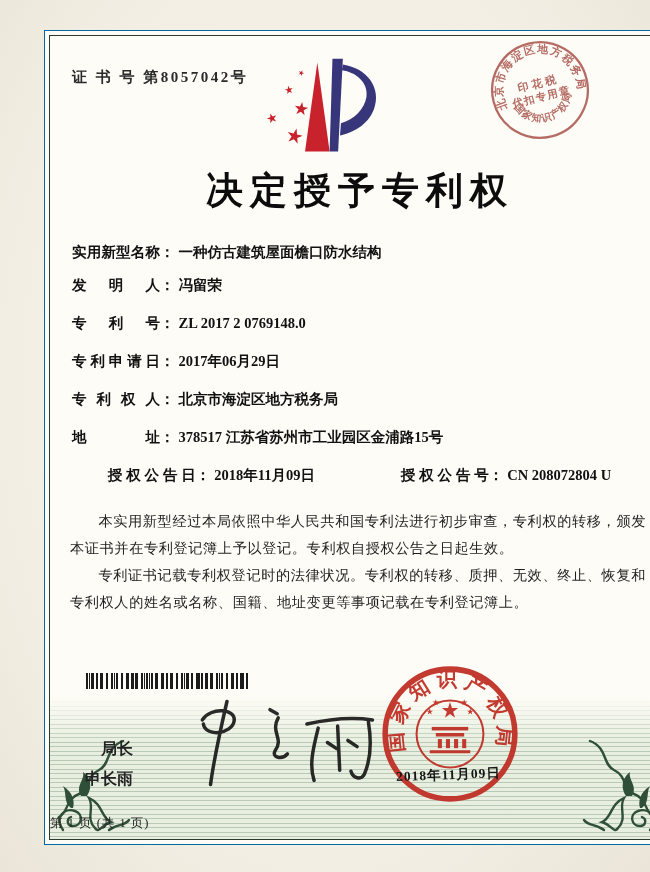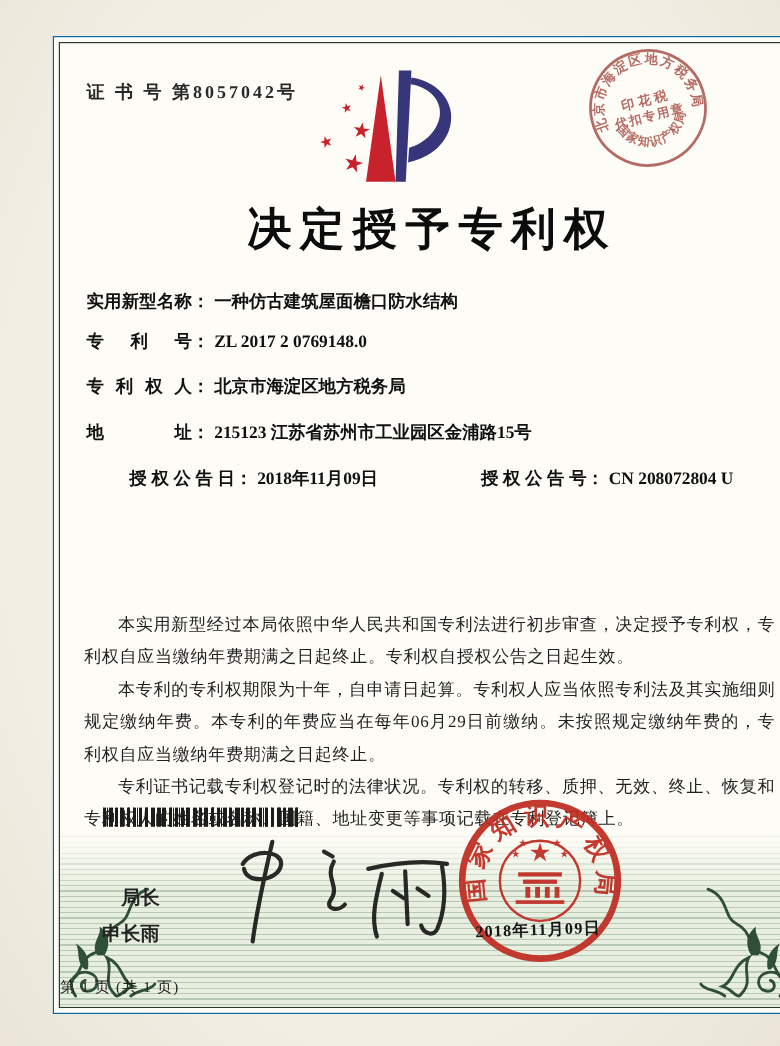--- a/index.html
+++ b/index.html
@@ -99,41 +99,46 @@
       </g>
     </svg>
 
     <div class="title">决定授予专利权</div>
 
     <div class="fields">
       <div class="field-row">
         <span class="field-label">实用新型名称</span><span class="field-colon">：</span><span>一种仿古建筑屋面檐口防水结构</span>
       </div>
       <div class="field-row">
+        <span class="field-label">发明人</span><span class="field-colon">：</span><span>冯留荣</span>
+      </div>
+      <div class="field-row">
         <span class="field-label">专利号</span><span class="field-colon">：</span><span>ZL 2017 2 0769148.0</span>
       </div>
       <div class="field-row">
+        <span class="field-label">专利申请日</span><span class="field-colon">：</span><span>2017年06月29日</span>
+      </div>
+      <div class="field-row">
         <span class="field-label">专利权人</span><span class="field-colon">：</span><span>北京市海淀区地方税务局</span>
       </div>
       <div class="field-row">
-        <span class="field-label">地址</span><span class="field-colon">：</span><span>215123 江苏省苏州市工业园区金浦路15号</span>
+        <span class="field-label">地址</span><span class="field-colon">：</span><span>378517 江苏省苏州市工业园区金浦路15号</span>
       </div>
       <div class="field-row auth-row">
         <div class="auth-left">
           <span class="field-label">授权公告日</span><span class="field-colon">：</span><span>2018年11月09日</span>
         </div>
         <div>
           <span class="field-label">授权公告号</span><span class="field-colon">：</span><span>CN 208072804 U</span>
         </div>
       </div>
     </div>
 
     <div class="paragraphs">
-      <p>本实用新型经过本局依照中华人民共和国专利法进行初步审查，决定授予专利权，专利权自应当缴纳年费期满之日起终止。专利权自授权公告之日起生效。</p>
-      <p>本专利的专利权期限为十年，自申请日起算。专利权人应当依照专利法及其实施细则规定缴纳年费。本专利的年费应当在每年06月29日前缴纳。未按照规定缴纳年费的，专利权自应当缴纳年费期满之日起终止。</p>
+      <p>本实用新型经过本局依照中华人民共和国专利法进行初步审查，专利权的转移，颁发本证书并在专利登记簿上予以登记。专利权自授权公告之日起生效。</p>
       <p>专利证书记载专利权登记时的法律状况。专利权的转移、质押、无效、终止、恢复和专利权人的姓名或名称、国籍、地址变更等事项记载在专利登记簿上。</p>
     </div>
 
     <div class="barcode"></div>
 
     <div class="band">
       <div class="band-fade"></div>
     </div>
 
     <svg class="flourish left" viewBox="0 0 80 100">

